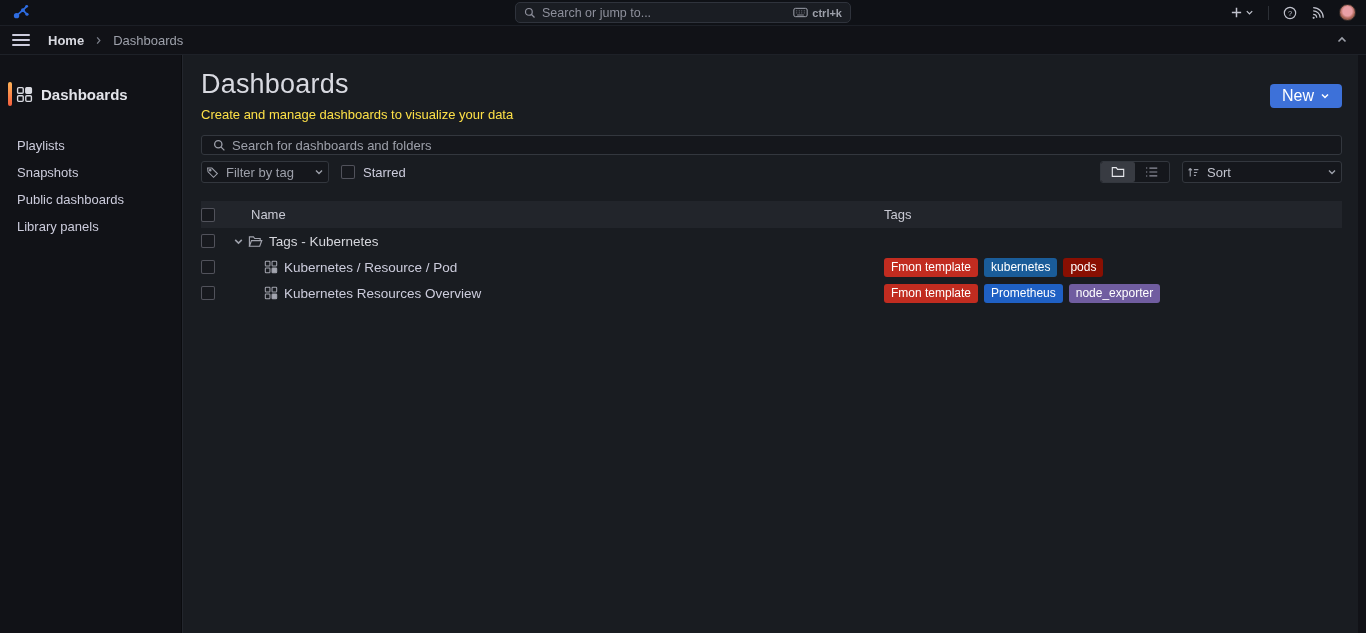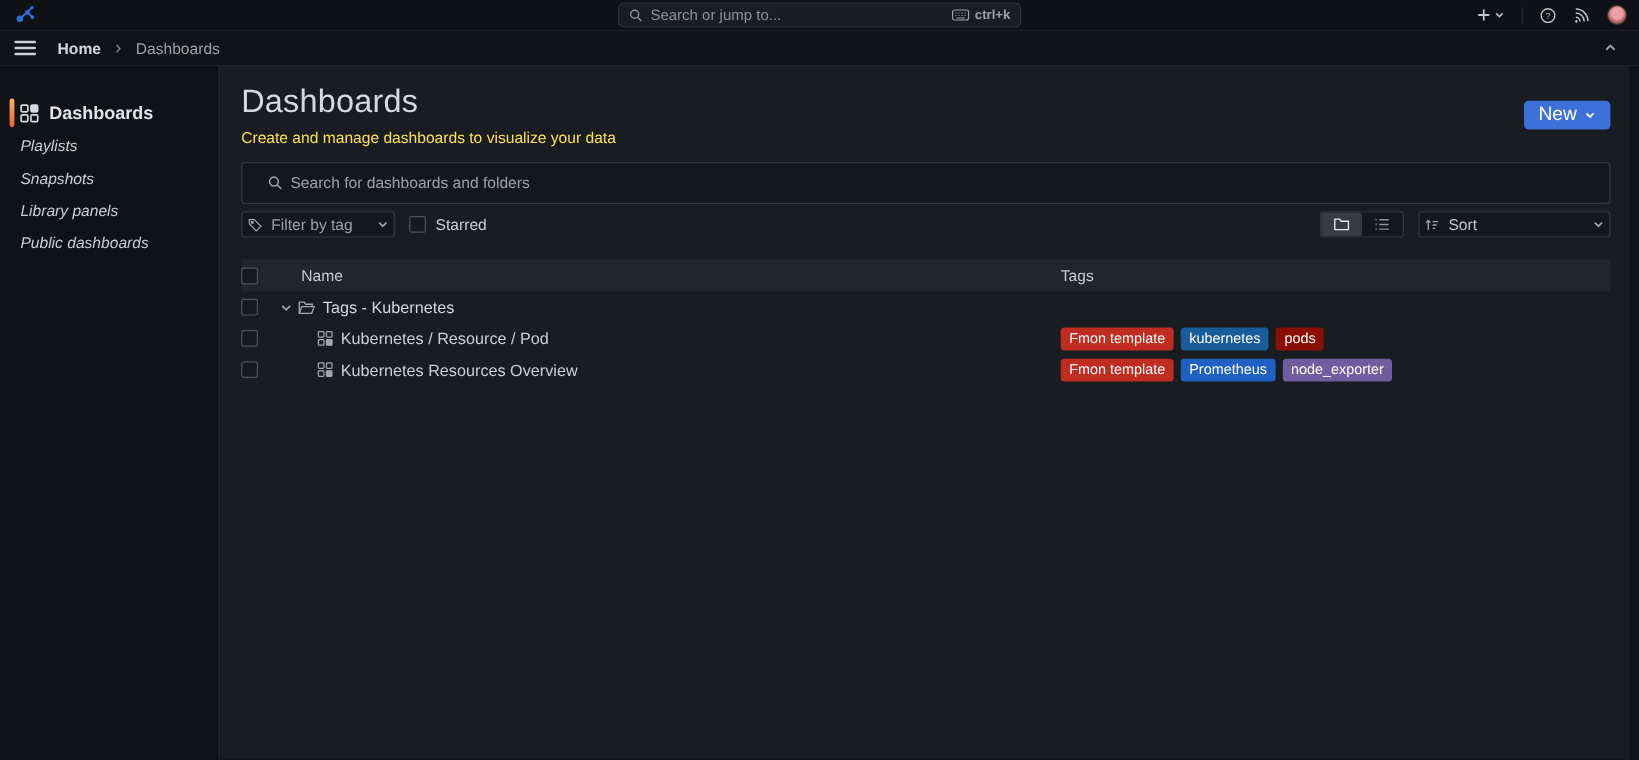--- a/index.html
+++ b/index.html
@@ -58,43 +58,43 @@
   .sidebar { width:182px; background:#111217; border-right:1px solid #0a0b0e; padding-top:25px; flex-shrink:0; }
   .side-active {
     display:flex; align-items:center; height:28px; cursor:pointer; position:relative; padding-left:16px;
   }
   .side-active .active-bar {
     position:absolute; left:8px; top:2px; bottom:2px; width:4px; border-radius:2px;
     background:linear-gradient(180deg,#ffb357 0%,#f55f3e 100%);
   }
   .side-active .side-icon { color:#d8d9e0; margin-right:8px; }
   .side-active .label { font-size:15px; font-weight:600; color:#e3e4ea; }
-  .side-items { margin-top:0;font-style:italic; }
+  .side-items { margin-top:24px; }
   .side-item {
     height:27px; display:flex; align-items:center; padding-left:17px;
     color:#ccccdc; font-size:13px; cursor:pointer;
   }
 
   
   .content {
     flex:1; background:#191c21; margin-right:8px; border-left:1px solid #23262d;
     padding:14px 16px 0 18px; position:relative;
   }
   .page-head { display:flex; align-items:flex-start; }
   .page-title { font-size:27px; font-weight:500; color:#d8d9e0; letter-spacing:.2px; }
   .page-subtitle { margin-top:7px; color:#fde047; font-size:13px; }
   .new-btn {
     margin-left:auto; margin-top:15px; height:24px; background:#3d71d9; color:#fff;
     border:none; border-radius:4px; font-size:16px; font-weight:500; font-family:inherit;
     display:flex; align-items:center; gap:6px; padding:0 12px; cursor:pointer;
   }
 
   .dash-search {
-    margin-top:13px; height:35px; background:#15171c; border:1px solid #33373e; border-radius:3px;
-    display:flex; align-items:center; padding:0 21px; gap:6px; color:#9da0aa;
+    margin-top:13px; height:20px; background:#15171c; border:1px solid #33373e; border-radius:3px;
+    display:flex; align-items:center; padding:0 11px; gap:6px; color:#9da0aa;
   }
   .dash-search input {
     flex:1; background:transparent; border:none; outline:none; color:#ccccdc;
     font-size:13px; font-family:inherit;
   }
   .dash-search input::placeholder { color:#9da0aa; }
 
   .controls { margin-top:6px; display:flex; align-items:center; }
   .select-box {
     height:22px; background:#15171c; border:1px solid #33373e; border-radius:3px;
@@ -225,22 +225,22 @@
           <rect x="9.2" y="1.5" width="5.3" height="5.3" rx="1" fill="currentColor"></rect>
           <rect x="1.5" y="9.2" width="5.3" height="5.3" rx="1"></rect>
           <rect x="9.2" y="9.2" width="5.3" height="5.3" rx="1"></rect>
         </svg>
       </span>
       <span class="label">Dashboards</span>
     </div>
     <div class="side-items">
       <div class="side-item">Playlists</div>
       <div class="side-item">Snapshots</div>
+      <div class="side-item">Public dashboards</div>
       <div class="side-item">Library panels</div>
-      <div class="side-item">Public dashboards</div>
     </div>
   </div>
 
   <div class="content">
     <div class="page-head">
       <div>
         <div class="page-title">Dashboards</div>
         <div class="page-subtitle">Create and manage dashboards to visualize your data</div>
       </div>
       <button class="new-btn">

